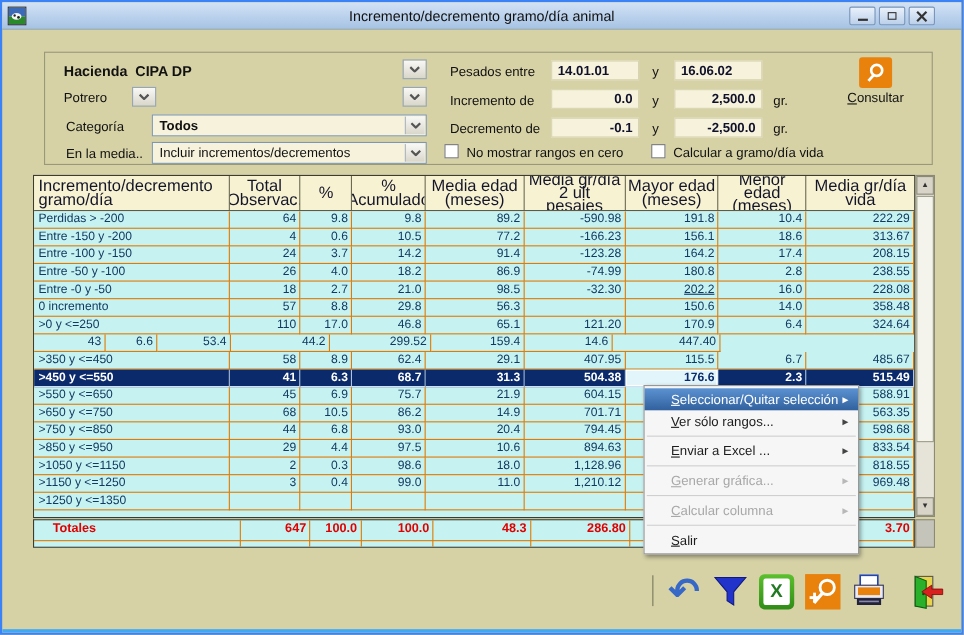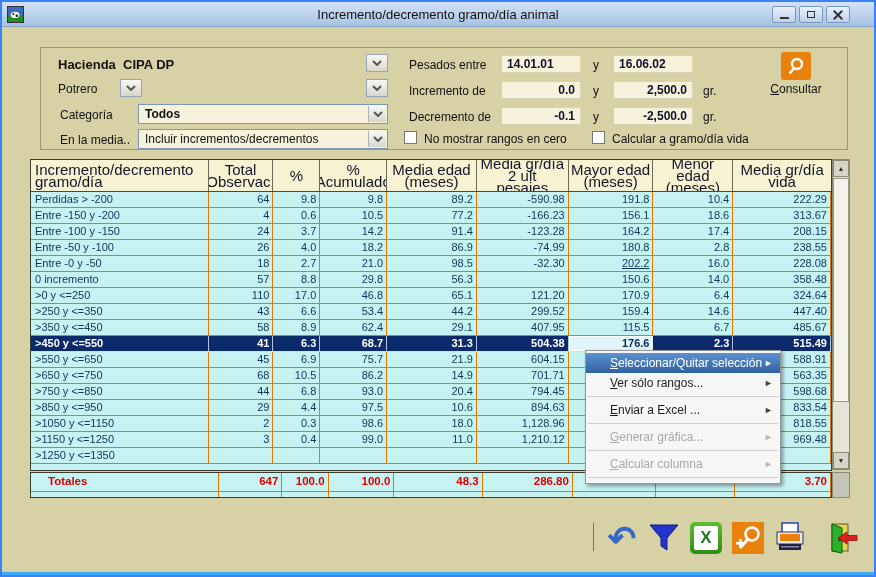--- a/index.html
+++ b/index.html
@@ -307,21 +307,20 @@
           <div class="bcell num" style="width: 65px;">110</div>
           <div class="bcell num" style="width: 47px;">17.0</div>
           <div class="bcell num" style="width: 67px;">46.8</div>
           <div class="bcell num" style="width: 90px;">65.1</div>
           <div class="bcell num" style="width: 92px;">121.20</div>
           <div class="bcell num" style="width: 85px;">170.9</div>
           <div class="bcell num" style="width: 80px;">6.4</div>
           <div class="bcell num" style="width: 98px;">324.64</div>
         </div>
         <div class="brow">
-          <div class="bcell txt" style="width: 178px;">&gt;250 y &lt;=350</div>
           <div class="bcell num" style="width: 65px;">43</div>
           <div class="bcell num" style="width: 47px;">6.6</div>
           <div class="bcell num" style="width: 67px;">53.4</div>
           <div class="bcell num" style="width: 90px;">44.2</div>
           <div class="bcell num" style="width: 92px;">299.52</div>
           <div class="bcell num" style="width: 85px;">159.4</div>
           <div class="bcell num" style="width: 80px;">14.6</div>
           <div class="bcell num" style="width: 98px;">447.40</div>
         </div>
         <div class="brow">
@@ -500,15 +499,16 @@
   <div class="ctx" id="ctx-menu">
       <div class="mi hl"><u>S</u>eleccionar/Quitar selección<span class="sub">►</span></div>
       <div class="mi"><u>V</u>er sólo rangos...<span class="sub">►</span></div>
       <div class="msep"></div>
       <div class="mi"><u>E</u>nviar a Excel ...<span class="sub">►</span></div>
       <div class="msep"></div>
       <div class="mi dis"><u>G</u>enerar gráfica...<span class="sub">►</span></div>
       <div class="msep"></div>
       <div class="mi dis"><u>C</u>alcular columna<span class="sub">►</span></div>
       <div class="msep"></div>
+      <div class="mi"><u>S</u>alir</div>
     </div>
 
 </div>
 
 </body></html>

